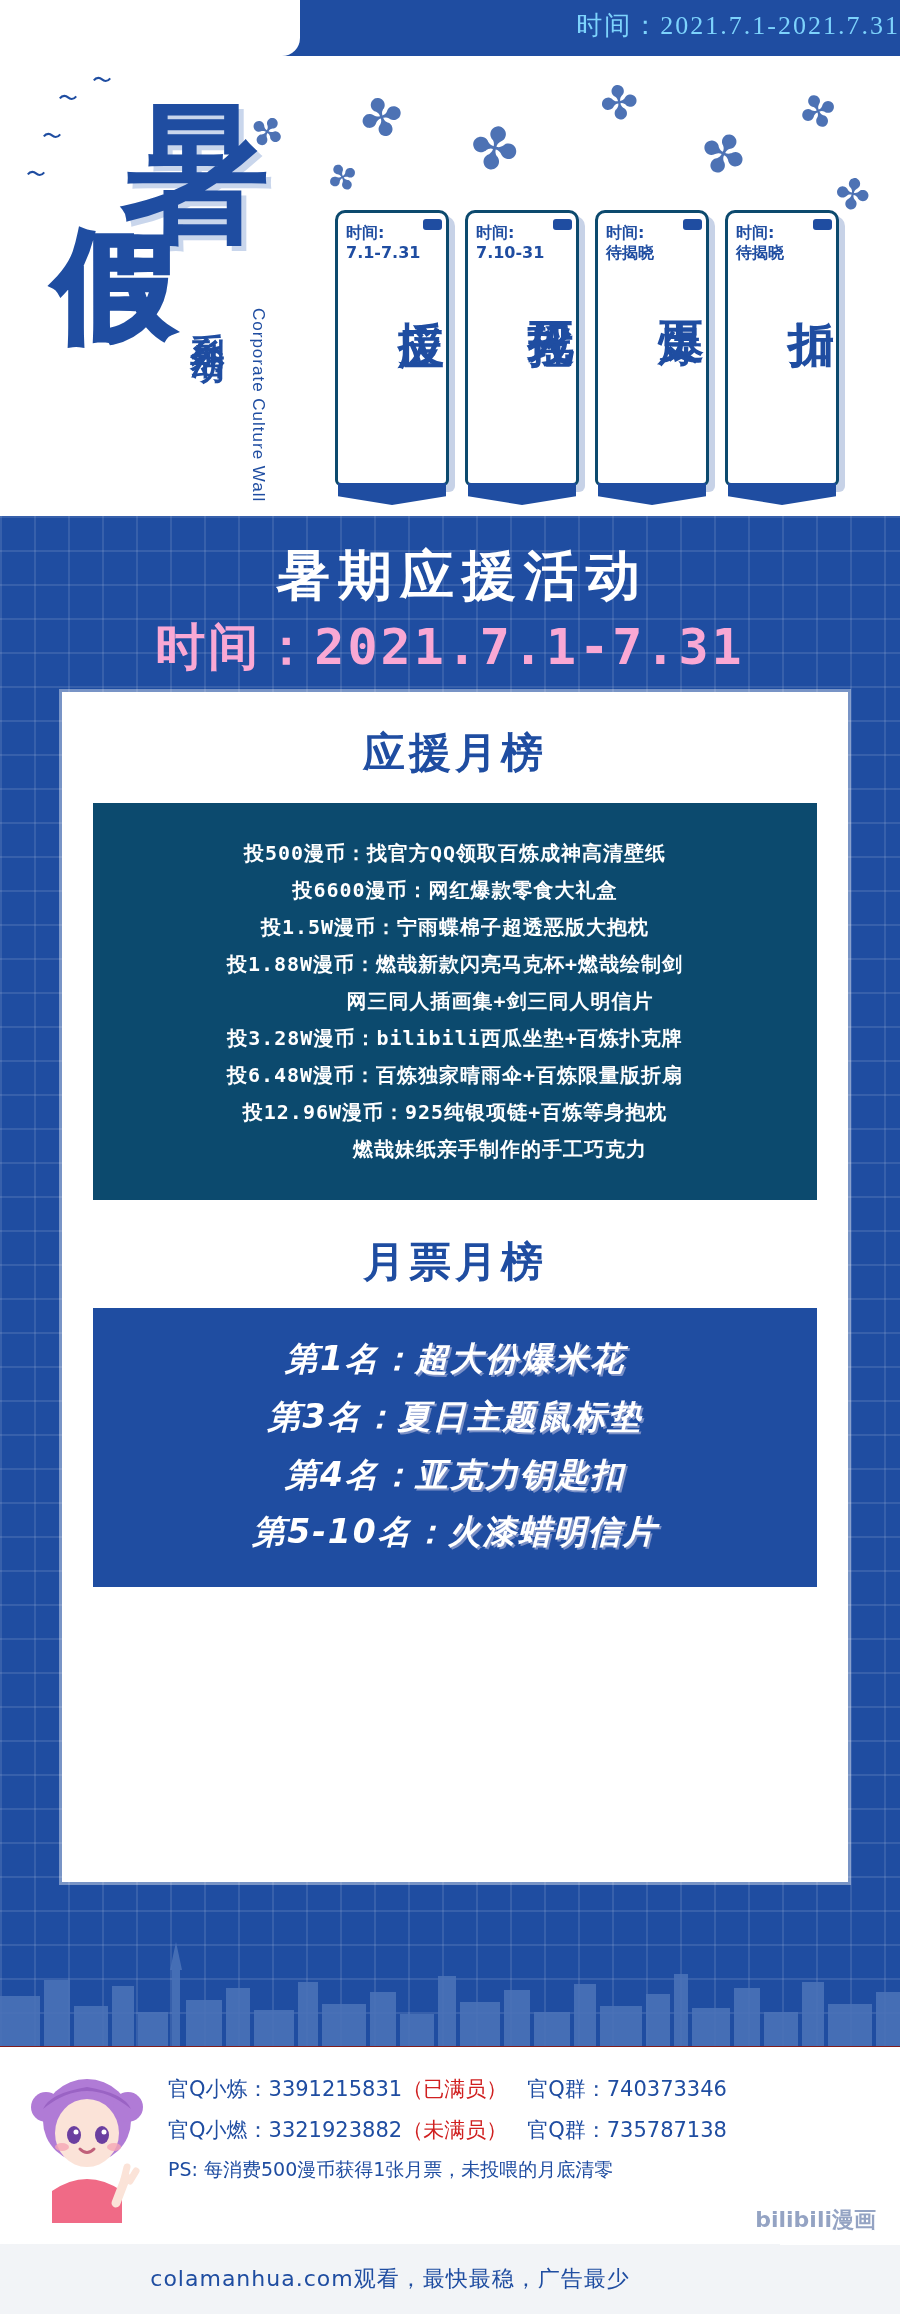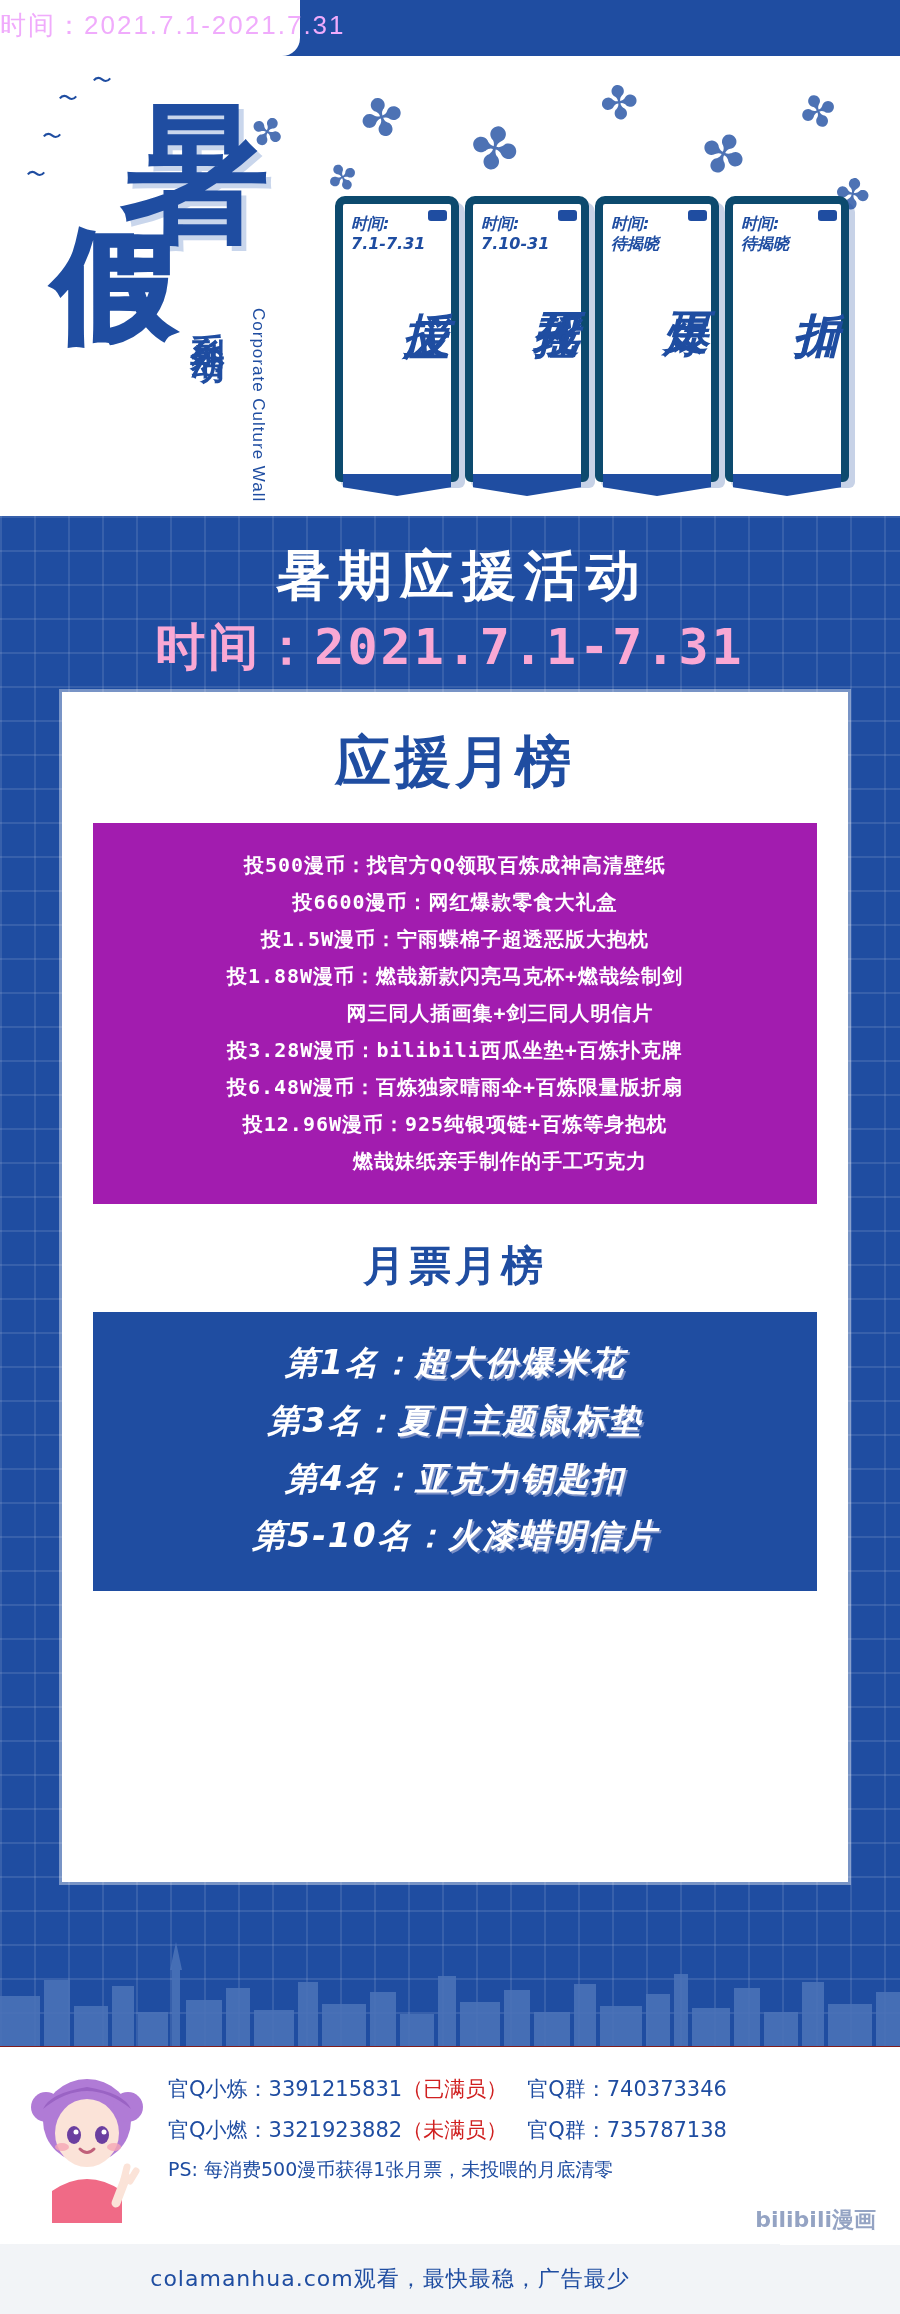--- a/index.html
+++ b/index.html
@@ -16,23 +16,23 @@
     background:#f2f4f7;
     overflow:hidden;
   }
   
   .top-band{
     position:absolute;left:0;top:0;width:900px;height:56px;
     background:#1f4da1;
   }
   .top-band .date{
     position:absolute;right:0;left:0;top:8px;
-    text-align:left;
-    color:#f0abfc;font-size:26px;letter-spacing:2px;
-    font-family:Liberation Sans, sans-serif;
+    text-align:right;
+    color:#7dd3fc;font-size:26px;letter-spacing:2px;
+    font-family:Liberation Serif, serif;
   }
   .top-left-notch{
     position:absolute;left:0;top:0;width:300px;height:56px;
     background:#ffffff;
     border-bottom-right-radius:18px;
   }
   
   .hero{
     position:absolute;left:0;top:56px;width:900px;height:460px;
     background:#ffffff;
@@ -76,26 +76,25 @@
     position:absolute;left:248px;top:252px;
     font-size:17px;color:#1f4da1;
     writing-mode:vertical-rl;
     letter-spacing:1px;
   }
   
   .cards{
     position:absolute;left:335px;top:140px;width:530px;height:310px;
   }
   .card{
-    position:absolute;top:0;width:108px;height:270px;
-    background:#ffffff;
-    border:8px solid #0c4a6e;
+    position:absolute;top:14px;width:108px;height:270px;
+    background:#ffffff;
+    border:3px solid #0c4a6e;
     border-radius:10px 10px 6px 6px;
     box-shadow:6px 6px 0 rgba(31,77,161,.25);
-    font-style:italic;
   }
   .card .tag{
     position:absolute;right:4px;top:6px;
     writing-mode:vertical-rl;
     font-size:11px;color:#ffffff;background:#1f4da1;
     padding:4px 2px;border-radius:3px;letter-spacing:1px;
   }
   .card .time{
     position:absolute;left:8px;top:10px;width:76px;
     font-size:16px;color:#1f4da1;font-weight:bold;line-height:1.25;
@@ -144,26 +143,26 @@
   .panel{
     position:absolute;left:62px;top:176px;width:776px;height:1180px;
     background:#ffffff;
     border:5px solid #ffffff;
     box-shadow:0 0 0 3px rgba(255,255,255,.4);
   }
   .sec-title{
     text-align:center;color:#1f4da1;font-weight:bold;
     font-family:"DejaVu Sans",sans-serif;
   }
-  .sec1-title{font-size:56px;margin-top:28px;letter-spacing:4px;}
+  .sec1-title{font-size:42px;margin-top:28px;letter-spacing:4px;}
   .block-blue{
     margin:22px 26px 0 26px;
-    background:#a21caf;
+    background:#0c4a6e;
     color:#ffffff;
-    padding:24px 18px;
+    padding:32px 18px;
     box-sizing:border-box;
   }
   .block-blue .row{
     text-align:center;
     font-size:20px;
     font-weight:bold;
     line-height:1.85;
     letter-spacing:1px;
     font-family:"DejaVu Sans Mono","DejaVu Sans",monospace;
   }

